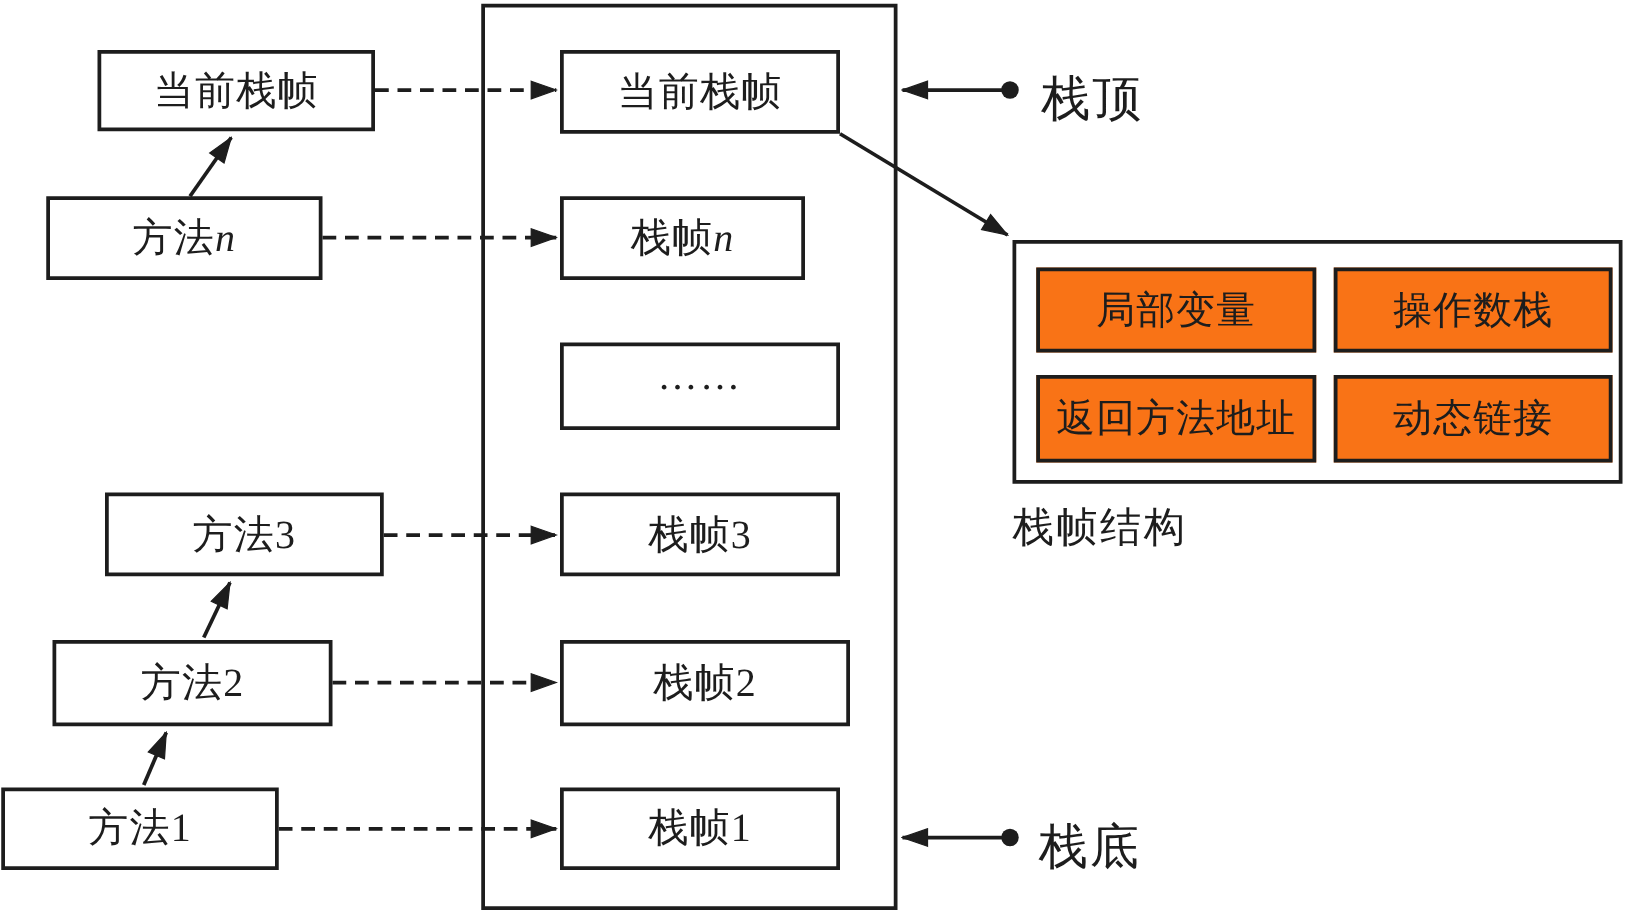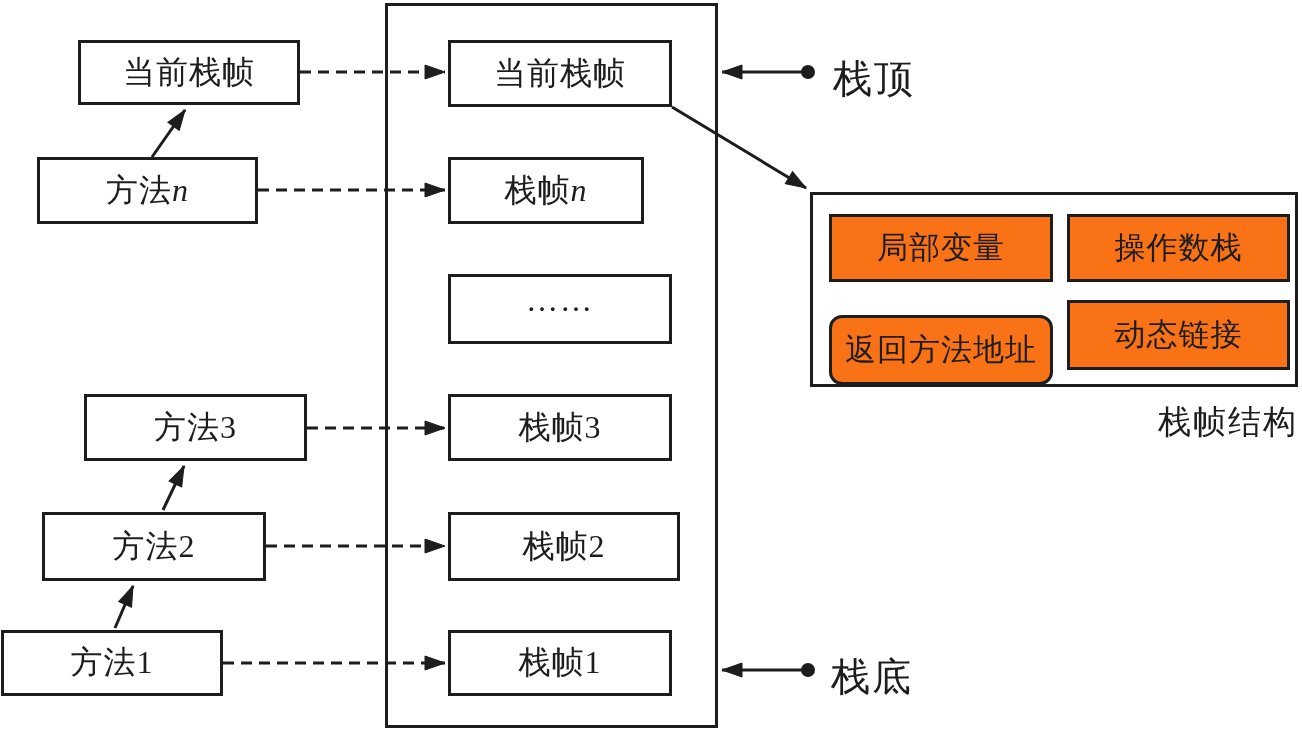--- a/index.html
+++ b/index.html
@@ -75,26 +75,26 @@
     background: #f97316;
     display: flex;
     align-items: center;
     justify-content: center;
     font-size: 31px;
     letter-spacing: 1px;
     white-space: nowrap;
   }
   #cell-local-vars    { left: 16px;  top: 19px;  width: 224px; height: 68px; }
   #cell-operand-stack { left: 254px; top: 19px;  width: 223px; height: 68px; }
-  #cell-return-addr   { left: 16px;  top: 120px; width: 224px; height: 70px; border-radius: 13px; }
+  #cell-return-addr   { left: 16px;  top: 105px; width: 224px; height: 70px; }
   #cell-dynamic-link  { left: 254px; top: 105px; width: 223px; height: 70px; }
   #structure-caption {
     position: absolute;
     left: 810px; top: 400px; width: 488px;
-    text-align: right;
+    text-align: left;
     font-size: 33px;
     letter-spacing: 2px;
   }
   #arrow-layer {
     position: absolute;
     left: 0; top: 0; width: 1302px; height: 731px;
     pointer-events: none;
   }
 </style>
 </head>

